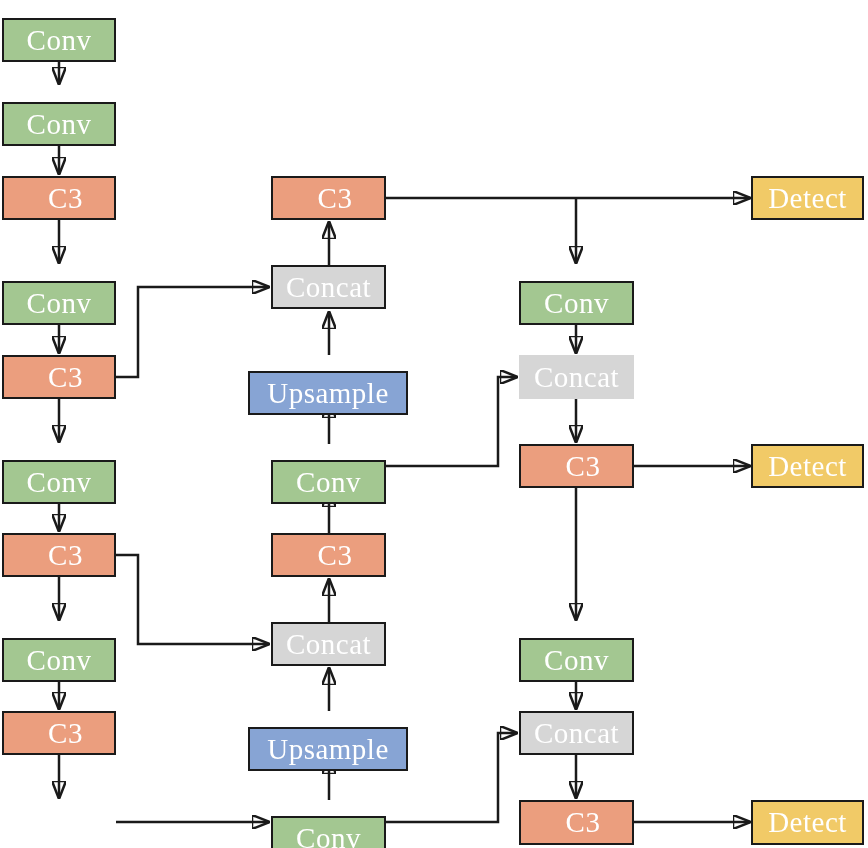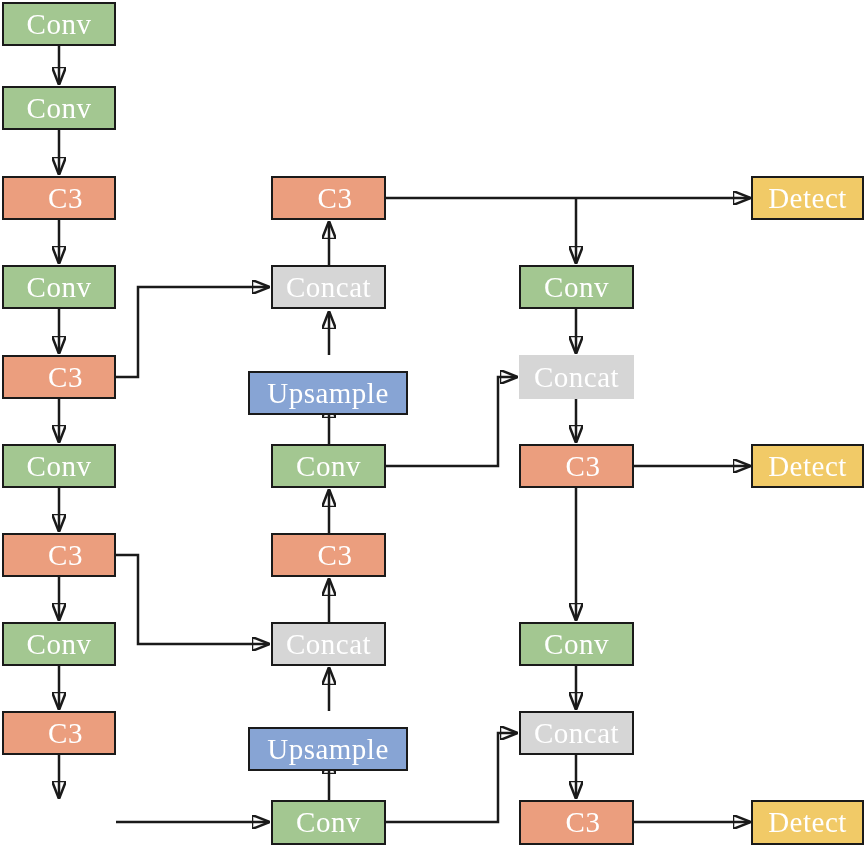--- a/index.html
+++ b/index.html
@@ -7,21 +7,21 @@
     position:relative;width:868px;height:848px;background:var(--c-background,#fff);
     font-family:"Liberation Serif","DejaVu Serif",serif;overflow:hidden;
   }
   .edges{position:absolute;left:0;top:0;width:868px;height:848px;}
   .edges path{stroke:var(--c-arrow,#1a1a1a);stroke-width:2.5;fill:none;}
   .node{
     position:absolute;box-sizing:border-box;display:flex;align-items:center;justify-content:center;
     border:2.5px solid var(--c-border,#1a1a1a);color:var(--c-text,#fff);
     font-size:29px;letter-spacing:0.5px;line-height:1;user-select:none;
   }
-  .t-conv{background:var(--c-conv,#a3c791);}
+  .t-conv{background:var(--c-conv,#a3c791);margin-top:16px;}
   .t-c3{background:var(--c-c3,#eb9e7e);padding-left:13px;}
   .t-sppf{background:var(--c-sppf,#9a9aa2);}
   .t-concat{background:var(--c-concat,#d6d6d6);}
   .t-upsample{background:var(--c-upsample,#87a4d4);margin-top:16px;}
   .t-detect{background:var(--c-detect,#f1ca67);}
   .noborder{border:none;}
 </style>
 </head>
 <body>
 

